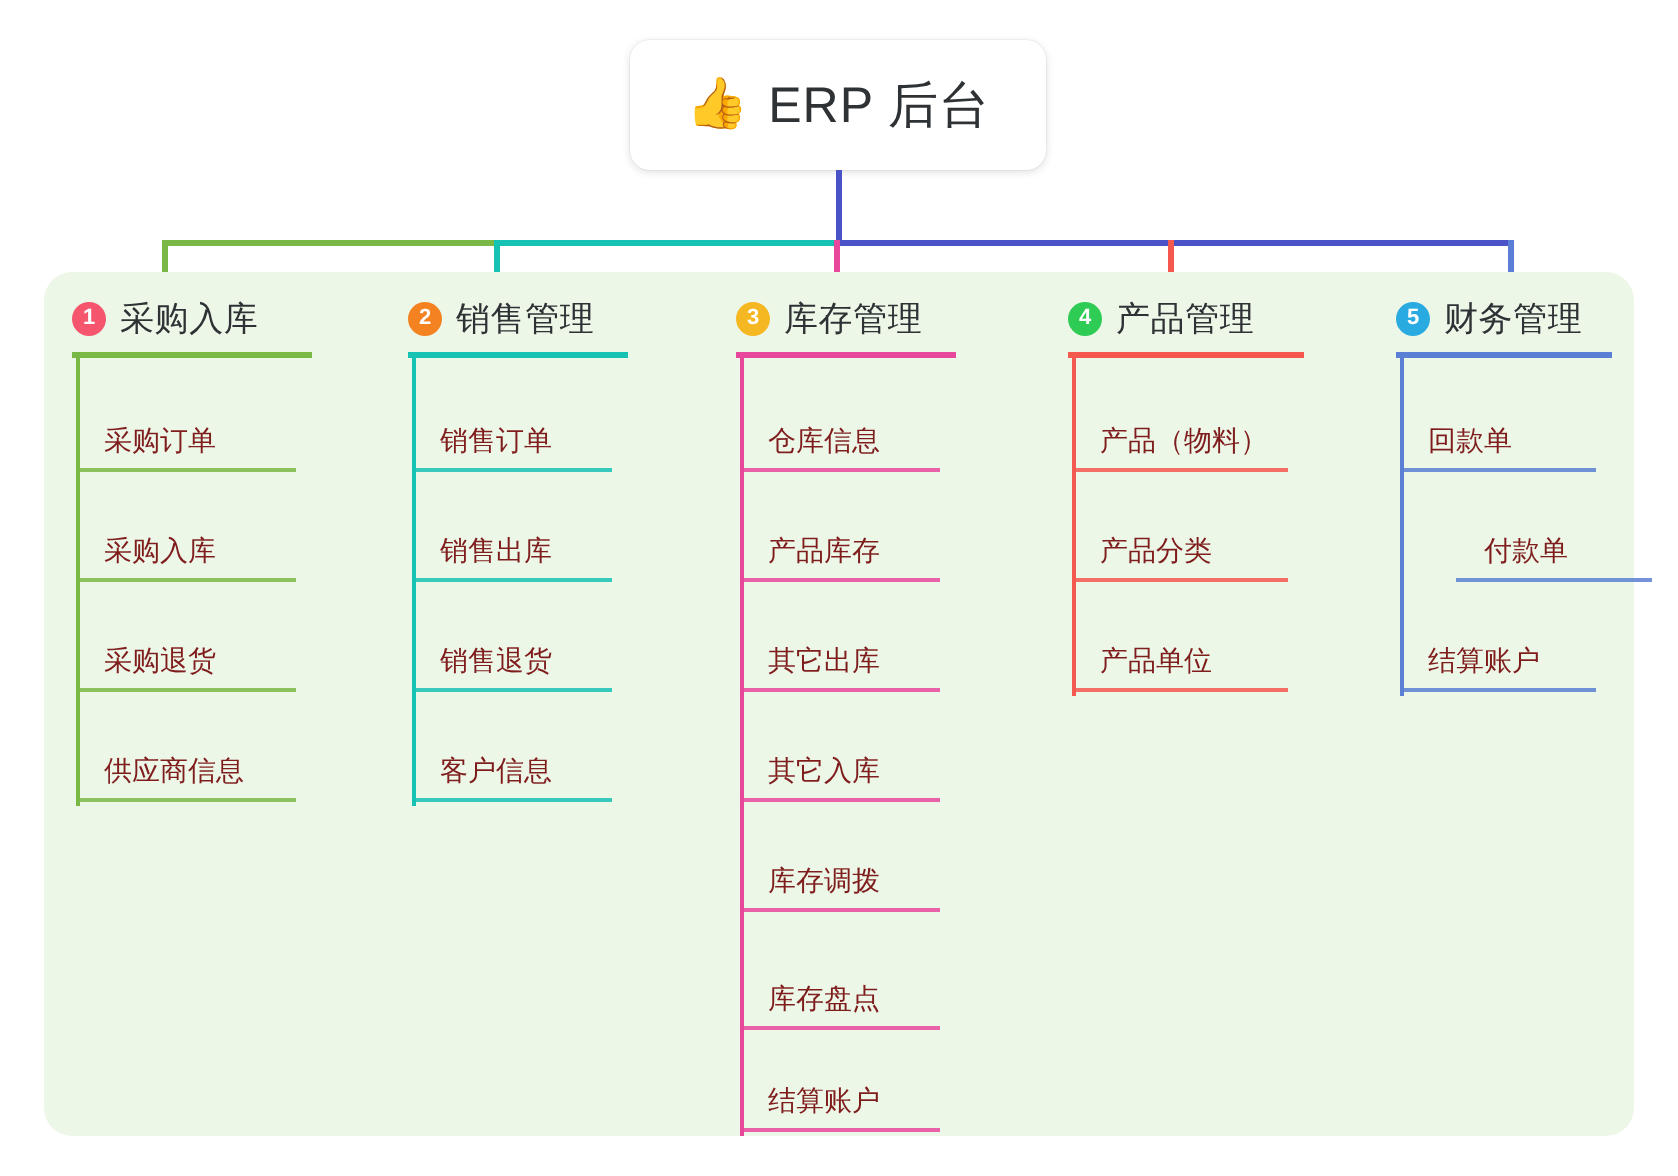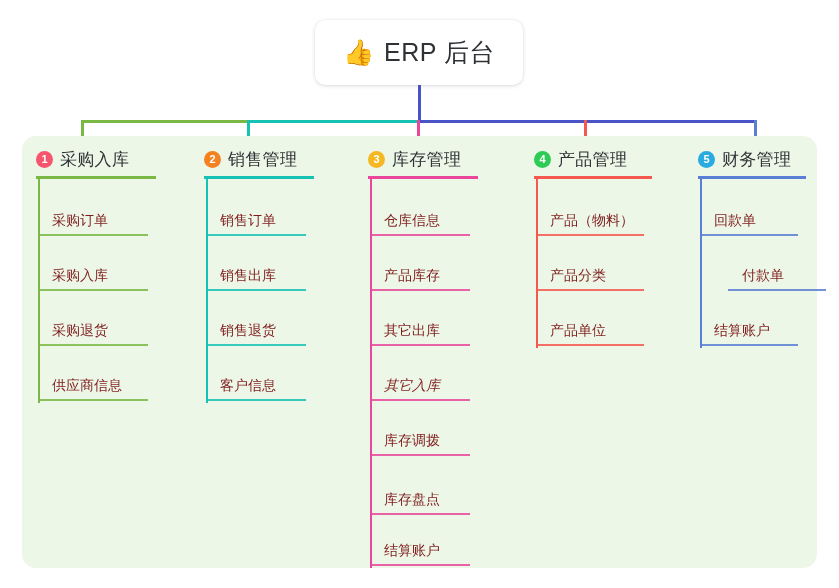--- a/index.html
+++ b/index.html
@@ -143,21 +143,21 @@
           <div class="item-rule" style="width: 100px; background: rgb(232, 71, 155); opacity: 0.85;"></div>
         </div>
         <div class="item" style="left: 2px; top: 0px; width: 100px; height: 151px;">
           <span class="item-label">产品库存</span>
           <div class="item-rule" style="width: 100px; background: rgb(232, 71, 155); opacity: 0.85;"></div>
         </div>
         <div class="item" style="left: 2px; top: 0px; width: 100px; height: 206px;">
           <span class="item-label">其它出库</span>
           <div class="item-rule" style="width: 100px; background: rgb(232, 71, 155); opacity: 0.85;"></div>
         </div>
-        <div class="item" style="left: 2px; top: 0px; width: 100px; height: 261px; font-style: italic;">
+        <div class="item" style="left: 2px; top: 0px; width: 100px; height: 261px;">
           <span class="item-label">其它入库</span>
           <div class="item-rule" style="width: 100px; background: rgb(232, 71, 155); opacity: 0.85;"></div>
         </div>
         <div class="item" style="left: 2px; top: 0px; width: 100px; height: 316px;">
           <span class="item-label">库存调拨</span>
           <div class="item-rule" style="width: 100px; background: rgb(232, 71, 155); opacity: 0.85;"></div>
         </div>
         <div class="item" style="left: 2px; top: 4px; width: 100px; height: 371px;">
           <span class="item-label">库存盘点</span>
           <div class="item-rule" style="width: 100px; background: rgb(232, 71, 155); opacity: 0.85;"></div>

